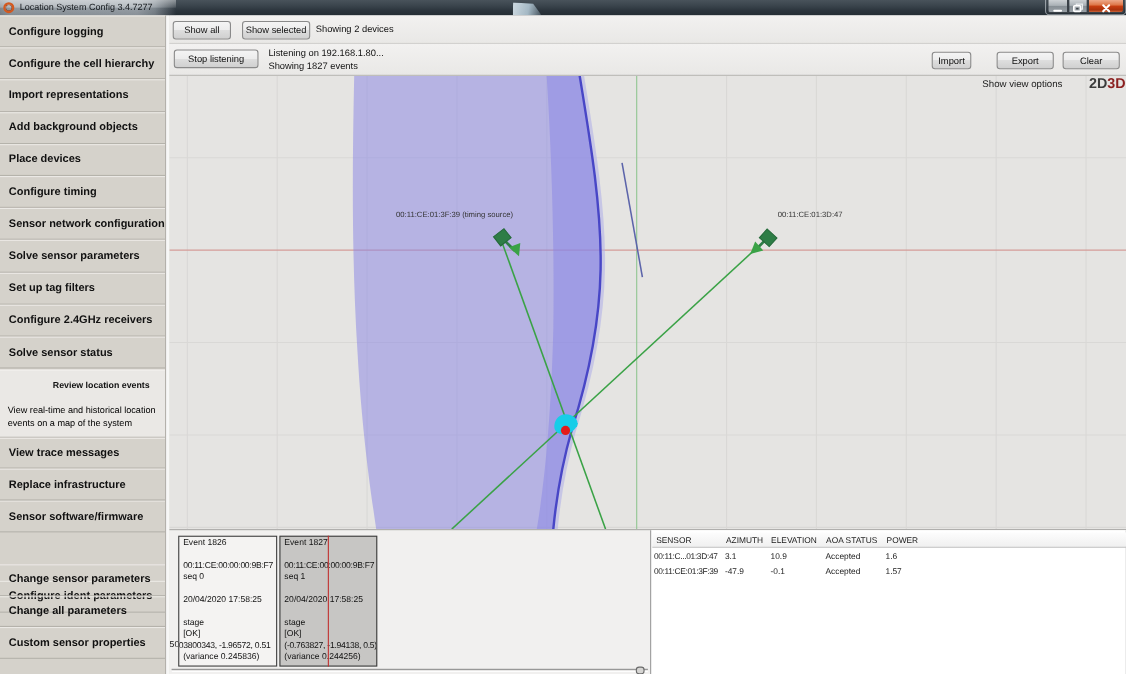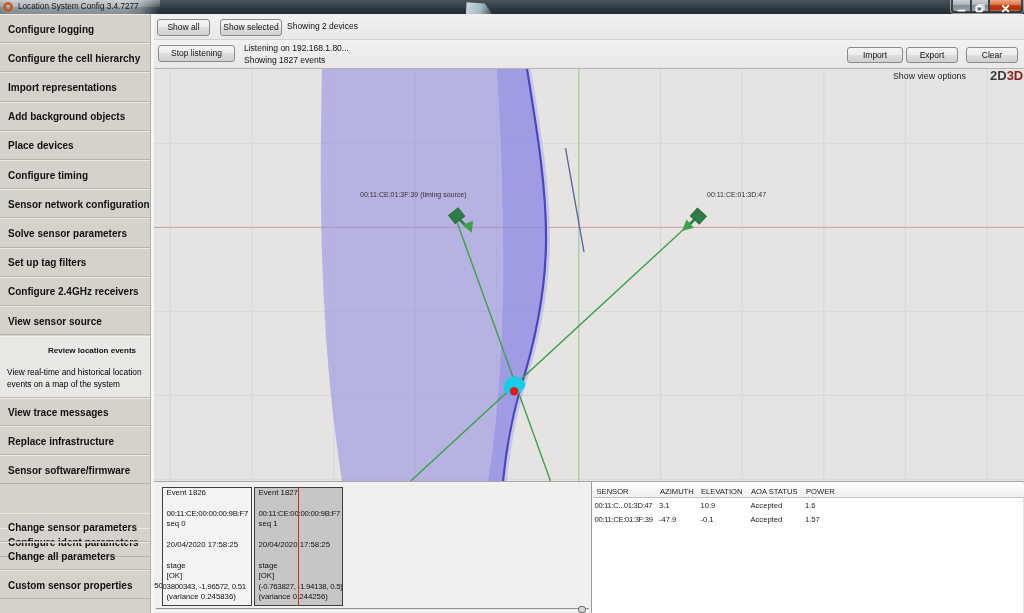--- a/index.html
+++ b/index.html
@@ -109,21 +109,21 @@
     <div class="sbtn" style="top:204.4px;height:29.2px;">
         <span>Solve sensor parameters</span>
       </div>
     <div class="sbtn" style="top:233.6px;height:29.2px;">
         <span>Set up tag filters</span>
       </div>
     <div class="sbtn" style="top:262.8px;height:29.2px;">
         <span>Configure 2.4GHz receivers</span>
       </div>
     <div class="sbtn" style="top:292.0px;height:29.2px;">
-        <span>View sensor source</span>
+        <span>Solve sensor status</span>
       </div>
     <div id="selblock">
         <b>Review location events</b>
         <p>View real-time and historical location events on a map of the system</p>
       </div>
     <div class="sbtn" style="top:383.6px;height:28.8px;">
         <span>View trace messages</span>
       </div>
     <div class="sbtn" style="top:441.2px;height:28.8px;">
         <span>Sensor software/firmware</span>
@@ -147,21 +147,21 @@
   <div id="strip"></div>
 
   <div id="tb1">
     <div class="wbtn" style="left:3px;top:5px;width:53px;height:17px;line-height:15px;">Show all</div>
     <div class="wbtn" style="left:66px;top:5px;width:62px;height:17px;line-height:15px;">Show selected</div>
     <div class="tbtext" style="left:133px;top:7px;">Showing 2 devices</div>
   </div>
   <div id="tb2">
     <div class="wbtn" style="left:4px;top:5px;width:77px;height:17px;line-height:15px;">Stop listening</div>
     <div class="tbtext" style="left:90px;top:3px;line-height:11.5px;">Listening on 192.168.1.80...<br>Showing 1827 events</div>
-    <div class="wbtn" style="left:693px;top:7px;width:56px;height:16px;line-height:14px;">Import</div>
+    <div class="wbtn" style="left:693px;top:7px;width:36px;height:16px;line-height:14px;">Import</div>
     <div class="wbtn" style="left:752px;top:7px;width:52px;height:16px;line-height:14px;">Export</div>
     <div class="wbtn" style="left:812px;top:7px;width:52px;height:16px;line-height:14px;">Clear</div>
   </div>
 
   <div id="map">
     <svg width="870" height="412" viewBox="154 69 870 412">
 
       <g stroke="#d9d8d6" stroke-width="1">
         <line x1="170.3" y1="69" x2="170.3" y2="481"></line>
         <line x1="252" y1="69" x2="252" y2="481"></line>

